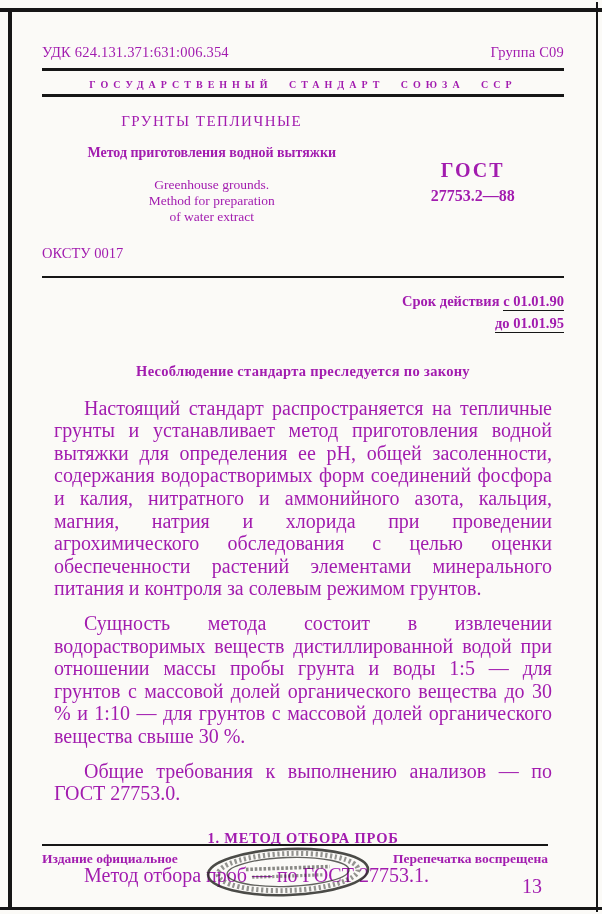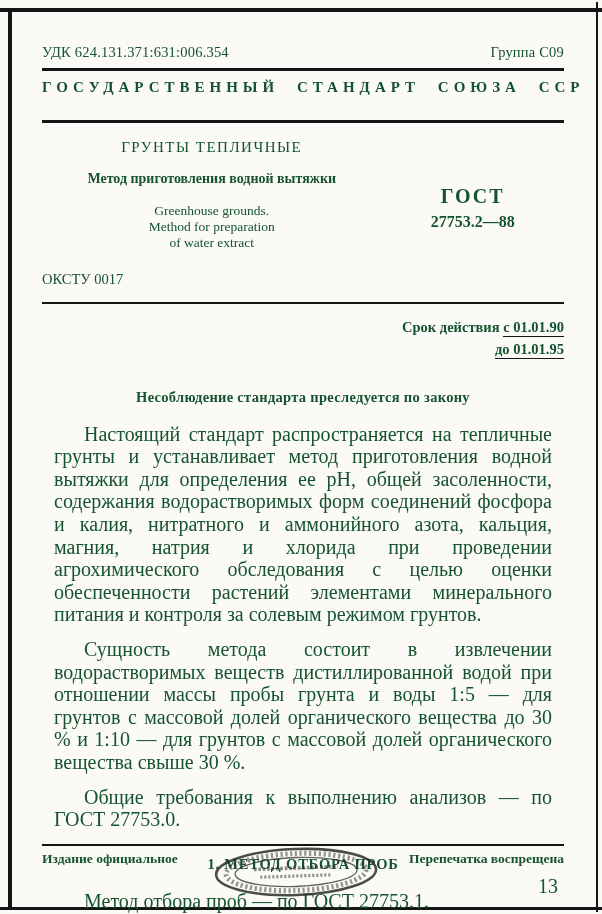--- a/index.html
+++ b/index.html
@@ -2,21 +2,21 @@
 <html lang="ru"><head>
 <meta charset="utf-8">
 <style>
   html, body { margin: 0; padding: 0; background: #e9e9e6; }
   .page {
     position: relative;
     width: 602px;
     height: 914px;
     margin: 0 auto;
     background: #fbfaf7;
-    color: #14532d;
+    color: #a21caf;
     font-family: "Liberation Serif", "DejaVu Serif", serif;
     overflow: hidden;
   }
   
   .frame { position: absolute; background: #161616; }
   .frame-top    { top: 8px; left: 0; right: 0; height: 4px; }
   .frame-left   { top: 8px; bottom: 4px; left: 8px; width: 4px; }
   .frame-right  { top: 2px; bottom: 2px; right: 4px; width: 2px; }
   .frame-bottom { bottom: 4px; left: 0; right: 0; height: 3px; }
 
@@ -32,25 +32,25 @@
   .header-row {
     display: flex;
     justify-content: space-between;
     font-size: 14.5px;
     letter-spacing: 0.2px;
     margin-bottom: 7px;
   }
   .state-title {
     text-align: center;
     font-weight: bold;
-    font-size: 15px;
+    font-size: 10px;
     letter-spacing: 5px;
     word-spacing: 9px;
     white-space: nowrap;
-    margin: 8px 0 24px 0;
+    margin: 8px 0 4px 0;
   }
 
   .title-block {
     display: flex;
     margin-top: 16px;
   }
   .title-left {
     flex: 1.75;
     text-align: center;
     padding: 0 10px;
@@ -112,21 +112,21 @@
     text-align: center;
     font-weight: bold;
     font-size: 14.5px;
     letter-spacing: 0.8px;
     margin-top: 25px;
     margin-bottom: 17px;
   }
 
   .footer {
     position: absolute;
-    left: 42px; right: 38px;
+    left: 42px; right: 54px;
     bottom: 16px;
   }
   .footer-rule { height: 2px; background: #161616; margin-bottom: 5px; }
   .footer-row {
     display: flex;
     justify-content: space-between;
     font-weight: bold;
     font-size: 13.5px;
   }
   .page-number {

